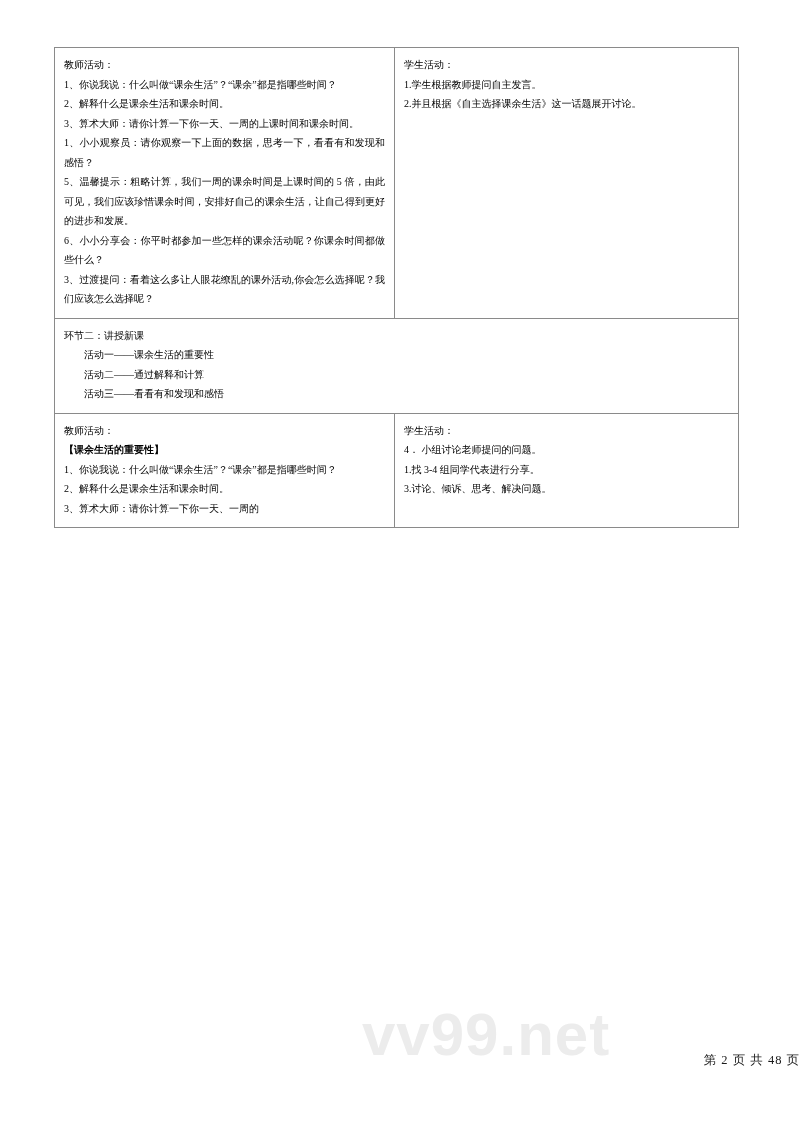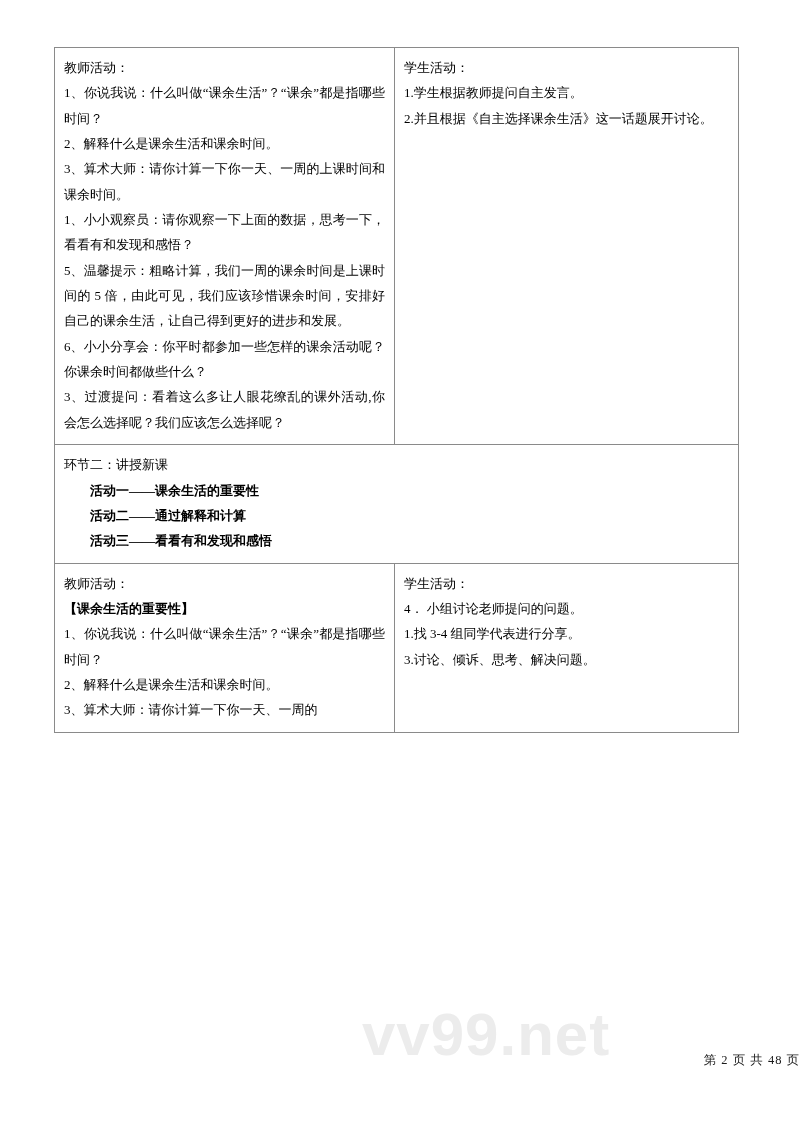--- a/index.html
+++ b/index.html
@@ -27,21 +27,21 @@
     left: 54px;
     top: 47px;
     width: 684px;
     border-collapse: collapse;
     table-layout: fixed;
   }
   .doc-table td {
     border: 1px solid #8a8a8a;
     vertical-align: top;
     padding: 7px 9px 9px 9px;
-    font-size: 13px;
+    font-size: 10px;
     line-height: 1.95;
     font-family: "Liberation Serif", "DejaVu Serif", serif;
   }
   .col-left { width: 340px; }
   .col-right { width: 344px; }
 
   .cell p {
     margin: 0;
     text-align: justify;
     text-justify: inter-ideograph;
@@ -51,21 +51,20 @@
   }
   .bold {
     font-weight: bold;
   }
   .seg-title {
     margin: 0;
   }
   .seg-item {
     margin: 0;
     padding-left: 2em;
-    font-weight: bold;
   }
   .footer {
     position: absolute;
     left: 0;
     top: 1052px;
     width: 800px;
     text-align: right;
     font-size: 12.5px;
     letter-spacing: 1px;
     color: #1a1a1a;

